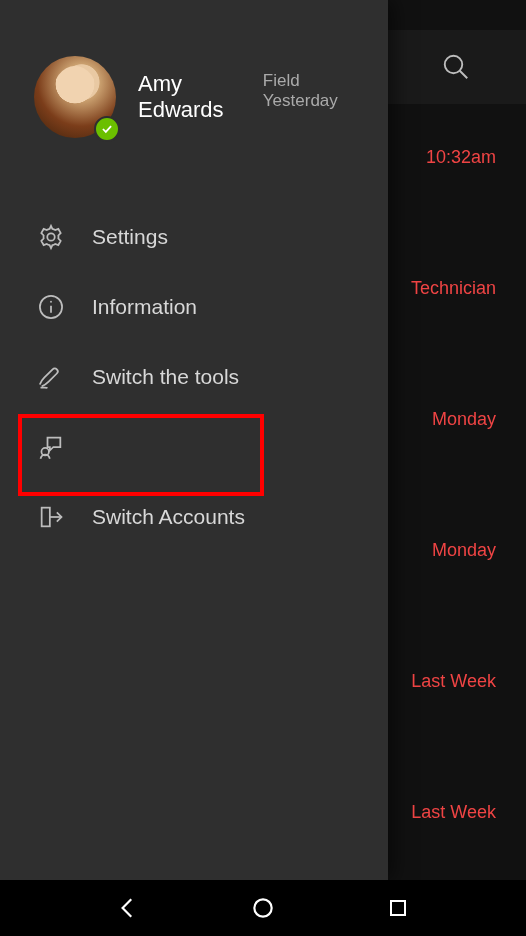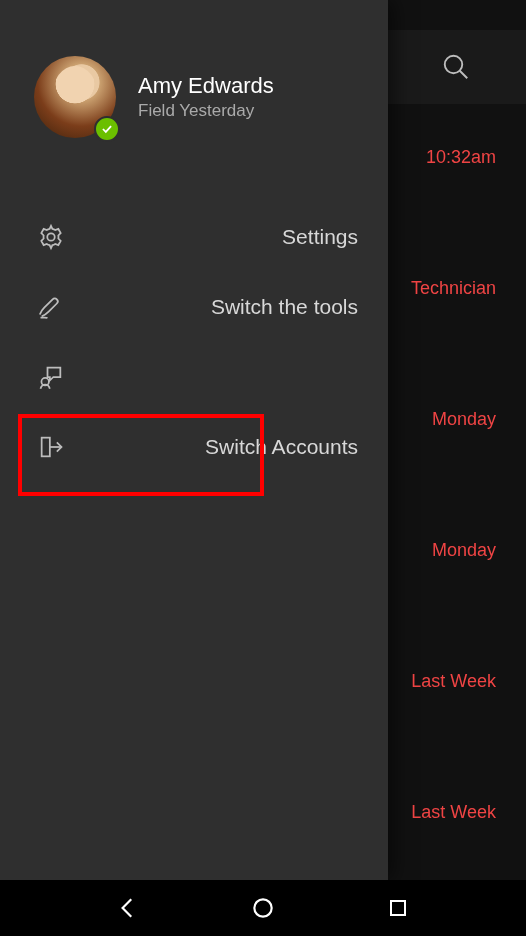--- a/index.html
+++ b/index.html
@@ -38,30 +38,30 @@
     .avatar::before {
       content:""; position:absolute; left:18px; top:10px; width:46px; height:60px;
       background: radial-gradient(circle at 50% 30%, #f1d3b0 0%, #f1d3b0 40%, transparent 41%);
       border-radius: 50%;
     }
     .status-badge {
       position: absolute; right: -4px; bottom: -4px; width: 26px; height: 26px;
       background: #6bbf00; border-radius: 50%; border: 2px solid #2f2f2f;
       display:flex; align-items:center; justify-content:center;
     }
-    .user-text { display:flex; flex-direction:column; gap:2px; }
+    .user-text { display:flex; flex-direction:row; gap:2px; }
     .user-name { color: #fff; font-size: 22px; font-weight: 400; }
     .user-role { color: #aaa; font-size: 17px; }
 
     .menu { padding-top: 44px; }
     .menu-item {
       display: flex; align-items: center; gap: 26px;
       padding: 20px 30px 20px 36px;
       font-size: 21px; color: #d8d8d8;
-      cursor: pointer; position: relative; justify-content: space-between;
+      cursor: pointer; position: relative;
     }
     .menu-icon { width: 30px; height: 30px; display:flex; align-items:center; justify-content:center; flex-shrink:0; }
 
     .highlight-box {
       position: absolute; left: 18px; top: 414px; width: 246px; height: 82px;
       border: 4px solid #ff0000; pointer-events: none;
     }
 
     
     .navbar {
@@ -116,20 +116,30 @@
     <div class="menu-item">
       <span class="menu-icon">
         <svg viewBox="0 0 24 24" width="28" height="28">
             <circle cx="12" cy="12" r="3.2"></circle>
             <path d="M12 2.5 13.2 5.1a8 8 0 0 1 2.4 1l2.7-1 2 3.5-2 2.1a8 8 0 0 1 0 2.6l2 2.1-2 3.5-2.7-1a8 8 0 0 1-2.4 1L12 21.5l-1.2-2.6a8 8 0 0 1-2.4-1l-2.7 1-2-3.5 2-2.1a8 8 0 0 1 0-2.6l-2-2.1 2-3.5 2.7 1a8 8 0 0 1 2.4-1Z"></path>
           </svg>
       </span>
       <span>Settings</span>
     </div>
 
+    <div class="menu-item">
+      <span class="menu-icon">
+        <svg viewBox="0 0 24 24" width="28" height="28">
+            <circle cx="12" cy="12" r="9.5"></circle>
+            <line x1="12" y1="11" x2="12" y2="17"></line>
+            <circle cx="12" cy="7.5" r="0.8" fill="#bdbdbd" stroke="none"></circle>
+          </svg>
+      </span>
+      <span>Information</span>
+    </div>
 
     <div class="menu-item">
       <span class="menu-icon">
         <svg viewBox="0 0 24 24" width="28" height="28">
             <path d="M4 20c3-1 4-2 6-4l7-7c1-1 1-2.6 0-3.6s-2.6-1-3.6 0l-7 7c-2 2-3 3-4 6"></path>
             <path d="M3 21c2 .5 4-.5 6 .5"></path>
           </svg>
       </span>
       <span>Switch the tools</span>
     </div>

